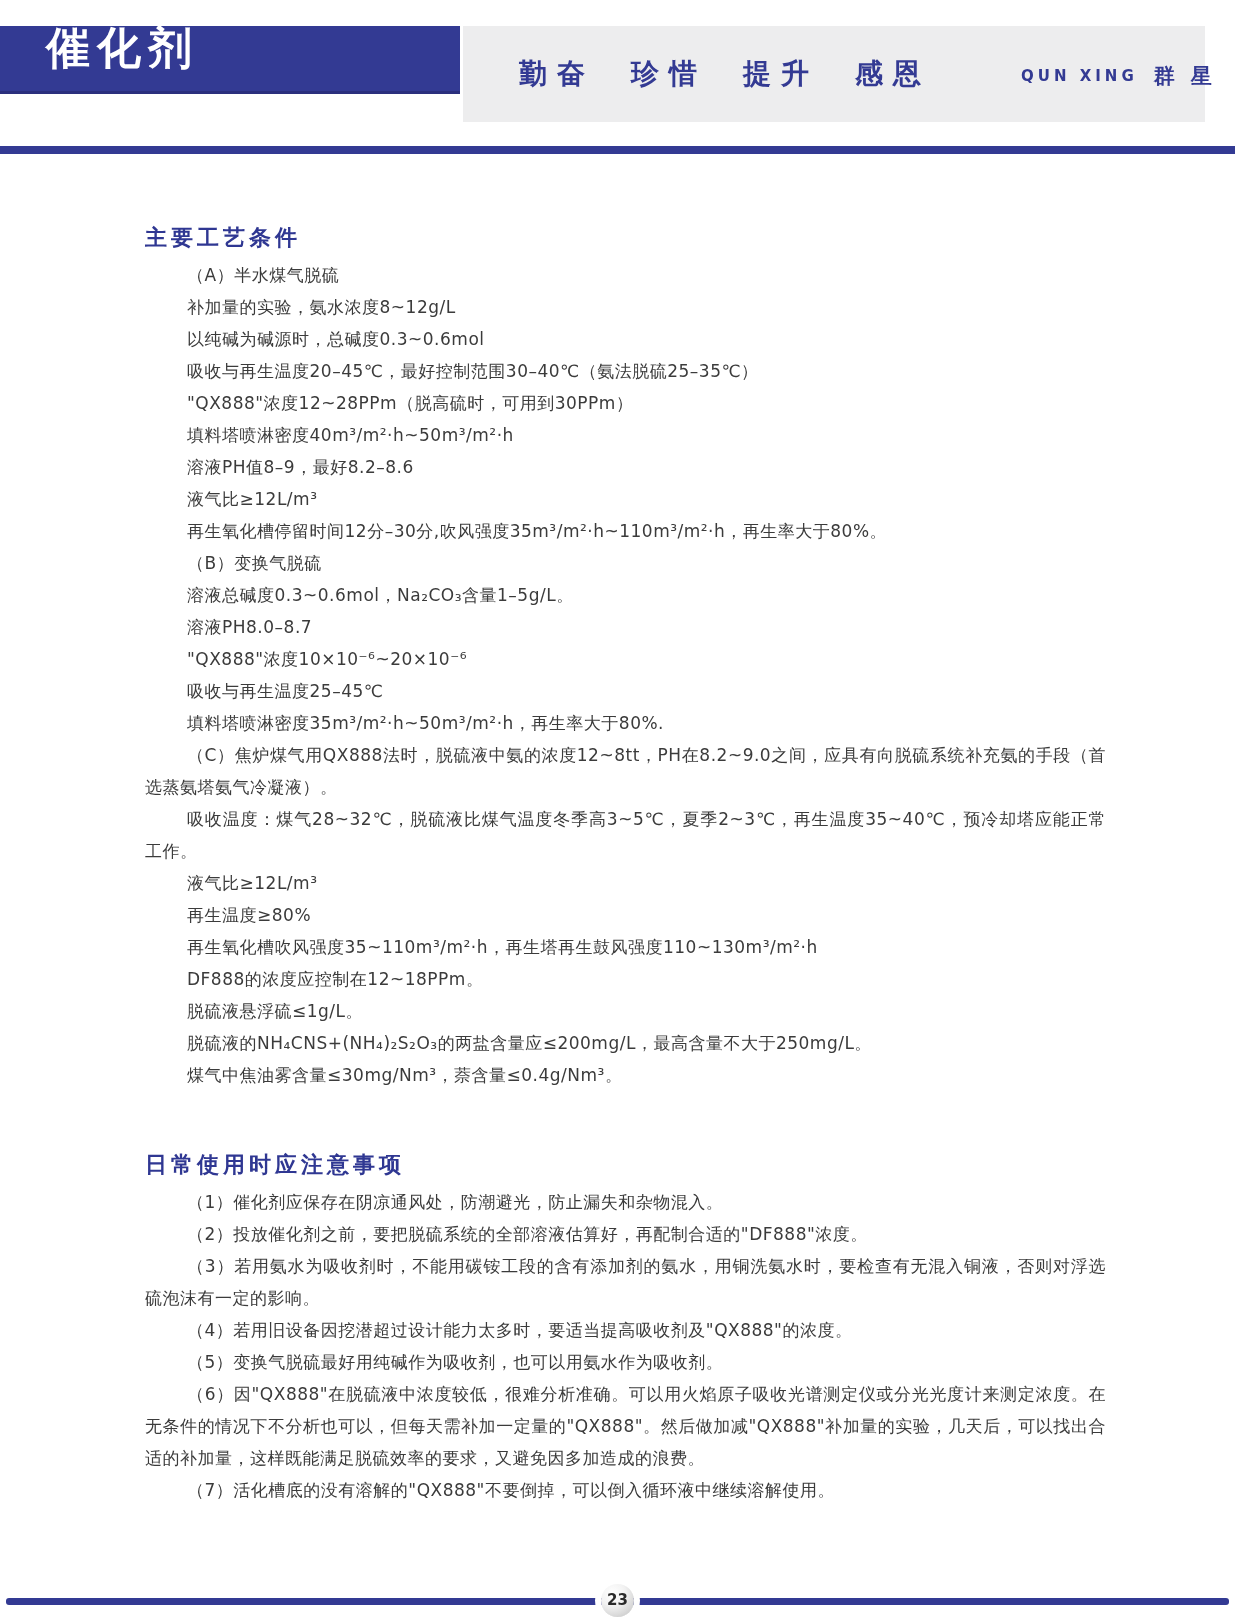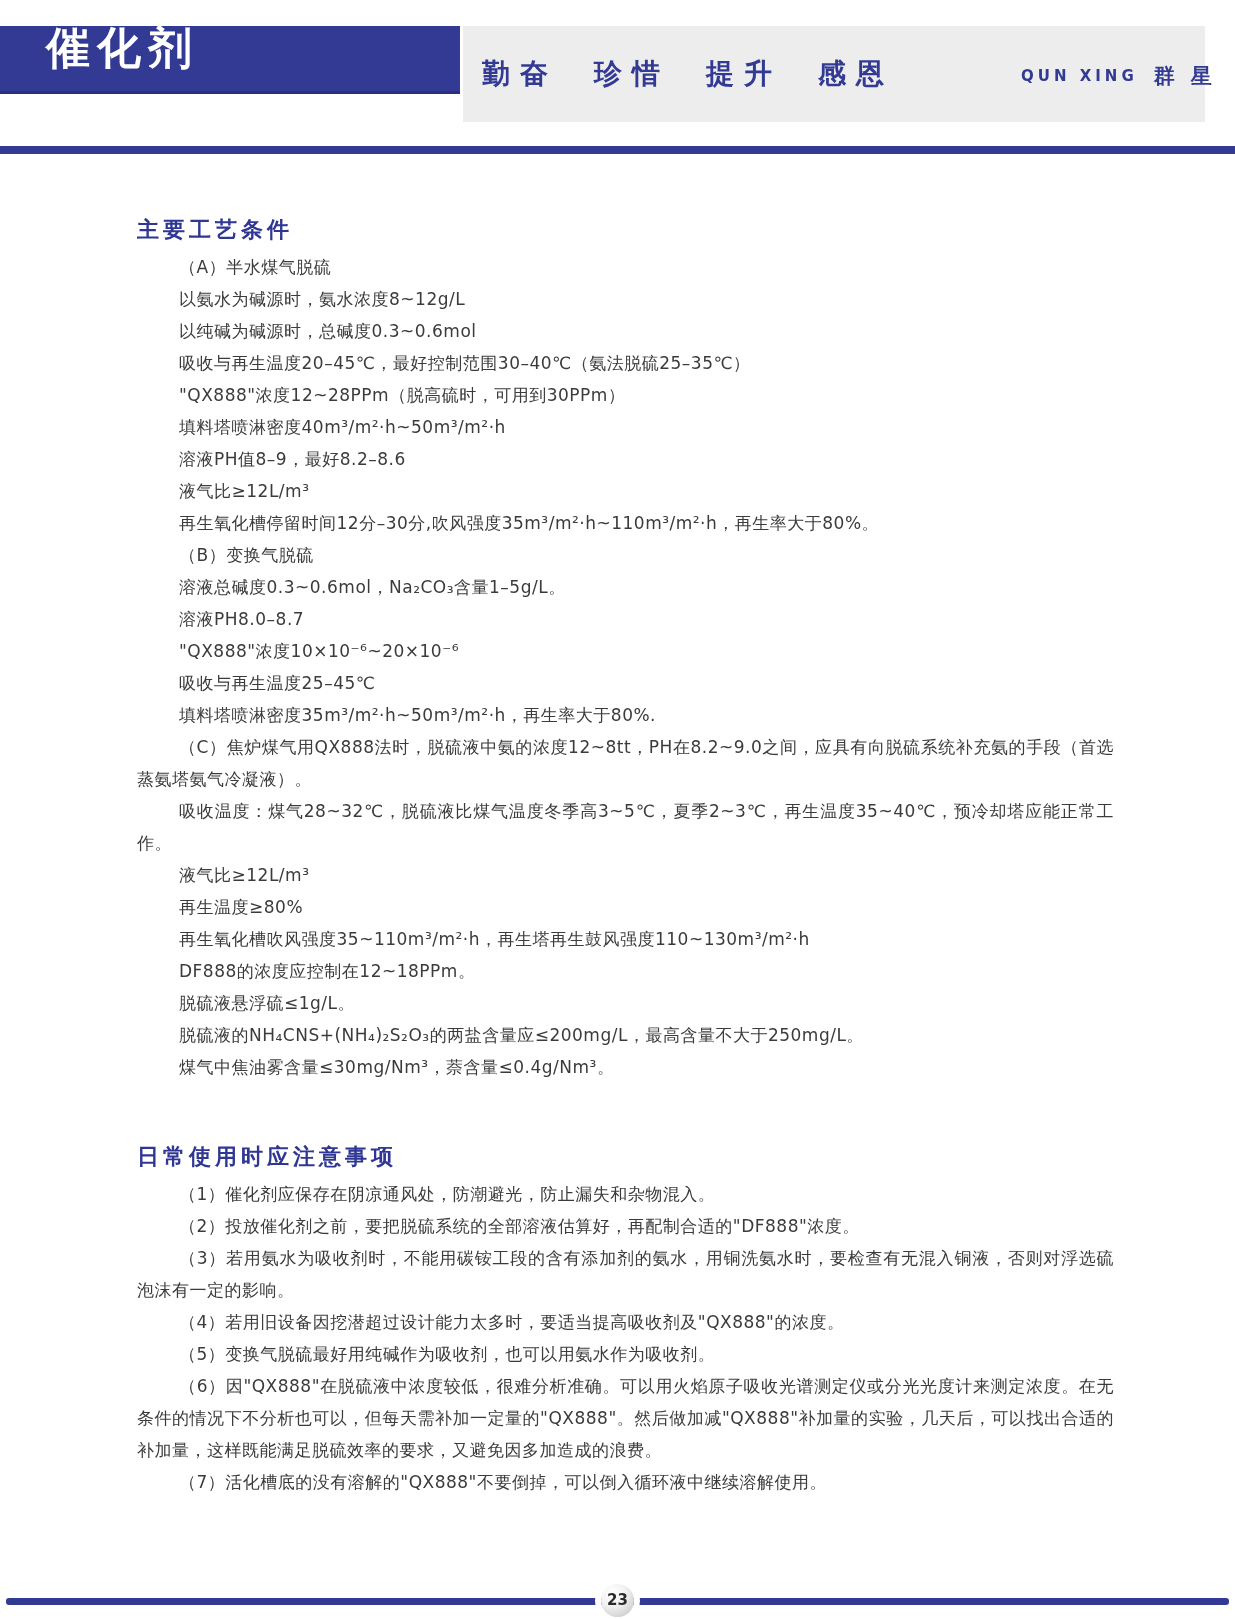--- a/index.html
+++ b/index.html
@@ -15,21 +15,21 @@
     background:#333A93;border-bottom:3px solid #2B2F7D;
     display:flex;align-items:flex-start;box-sizing:border-box;
   }
   .header-title{
     color:#ffffff;font-size:44px;font-weight:bold;letter-spacing:7px;
     padding-left:46px;line-height:1;
   }
   .header-gray-panel{
     position:absolute;left:463px;top:0;width:742px;height:96px;
     background:#EDEDEE;display:flex;align-items:center;box-sizing:border-box;
-    padding-left:19px;
+    padding-left:56px;
   }
   .motto{display:flex;gap:36px;align-items:center;}
   .motto-word{
     color:#333A93;font-size:28px;font-weight:bold;letter-spacing:10px;
     line-height:1;white-space:nowrap;
   }
   .logo{
     position:absolute;right:24px;top:4px;width:160px;height:92px;
     display:flex;flex-direction:row;align-items:center;justify-content:flex-start;
   }
@@ -41,21 +41,21 @@
   .logo-cn{
     color:#333A93;font-weight:bold;font-size:21px;letter-spacing:16px;
     font-family:"DejaVu Serif","Liberation Serif",serif;line-height:1.2;white-space:nowrap;
     padding-left:16px;
   }
   .header-divider{
     position:absolute;top:146px;left:0;width:100%;height:8px;background:#333A93;
   }
   
   .main{position:absolute;left:133px;top:212px;width:985px;}
-  .section{margin:4px;}
+  .section{margin:12px;}
   .section + .section{margin-top:60px;}
   .section-heading{
     color:#2F3792;font-size:22px;font-weight:bold;letter-spacing:4px;
     line-height:28px;margin:0 0 7px 0;
   }
   .para{
     margin:0;color:#3b3b3b;font-size:17px;line-height:32px;
     text-indent:42px;letter-spacing:0.5px;text-align:justify;
   }
   
@@ -106,21 +106,21 @@
     </div>
   </div>
 </div>
 <div class="header-divider"></div>
 
 <div class="main" id="main">
   <div class="section">
     <h2 class="section-heading">主要工艺条件</h2>
     <div class="section-body">
         <p class="para">（A）半水煤气脱硫</p>
-        <p class="para">以氨水为碱源时，氨水浓度8~12g/L</p>
+        <p class="para">补加量的实验，氨水浓度8~12g/L</p>
         <p class="para">以纯碱为碱源时，总碱度0.3~0.6mol</p>
         <p class="para">吸收与再生温度20–45℃，最好控制范围30–40℃（氨法脱硫25–35℃）</p>
         <p class="para">"QX888"浓度12~28PPm（脱高硫时，可用到30PPm）</p>
         <p class="para">填料塔喷淋密度40m³/m²·h~50m³/m²·h</p>
         <p class="para">溶液PH值8–9，最好8.2–8.6</p>
         <p class="para">液气比≥12L/m³</p>
         <p class="para">再生氧化槽停留时间12分–30分,吹风强度35m³/m²·h~110m³/m²·h，再生率大于80%。</p>
         <p class="para">（B）变换气脱硫</p>
         <p class="para">溶液总碱度0.3~0.6mol，Na₂CO₃含量1–5g/L。</p>
         <p class="para">溶液PH8.0–8.7</p>

